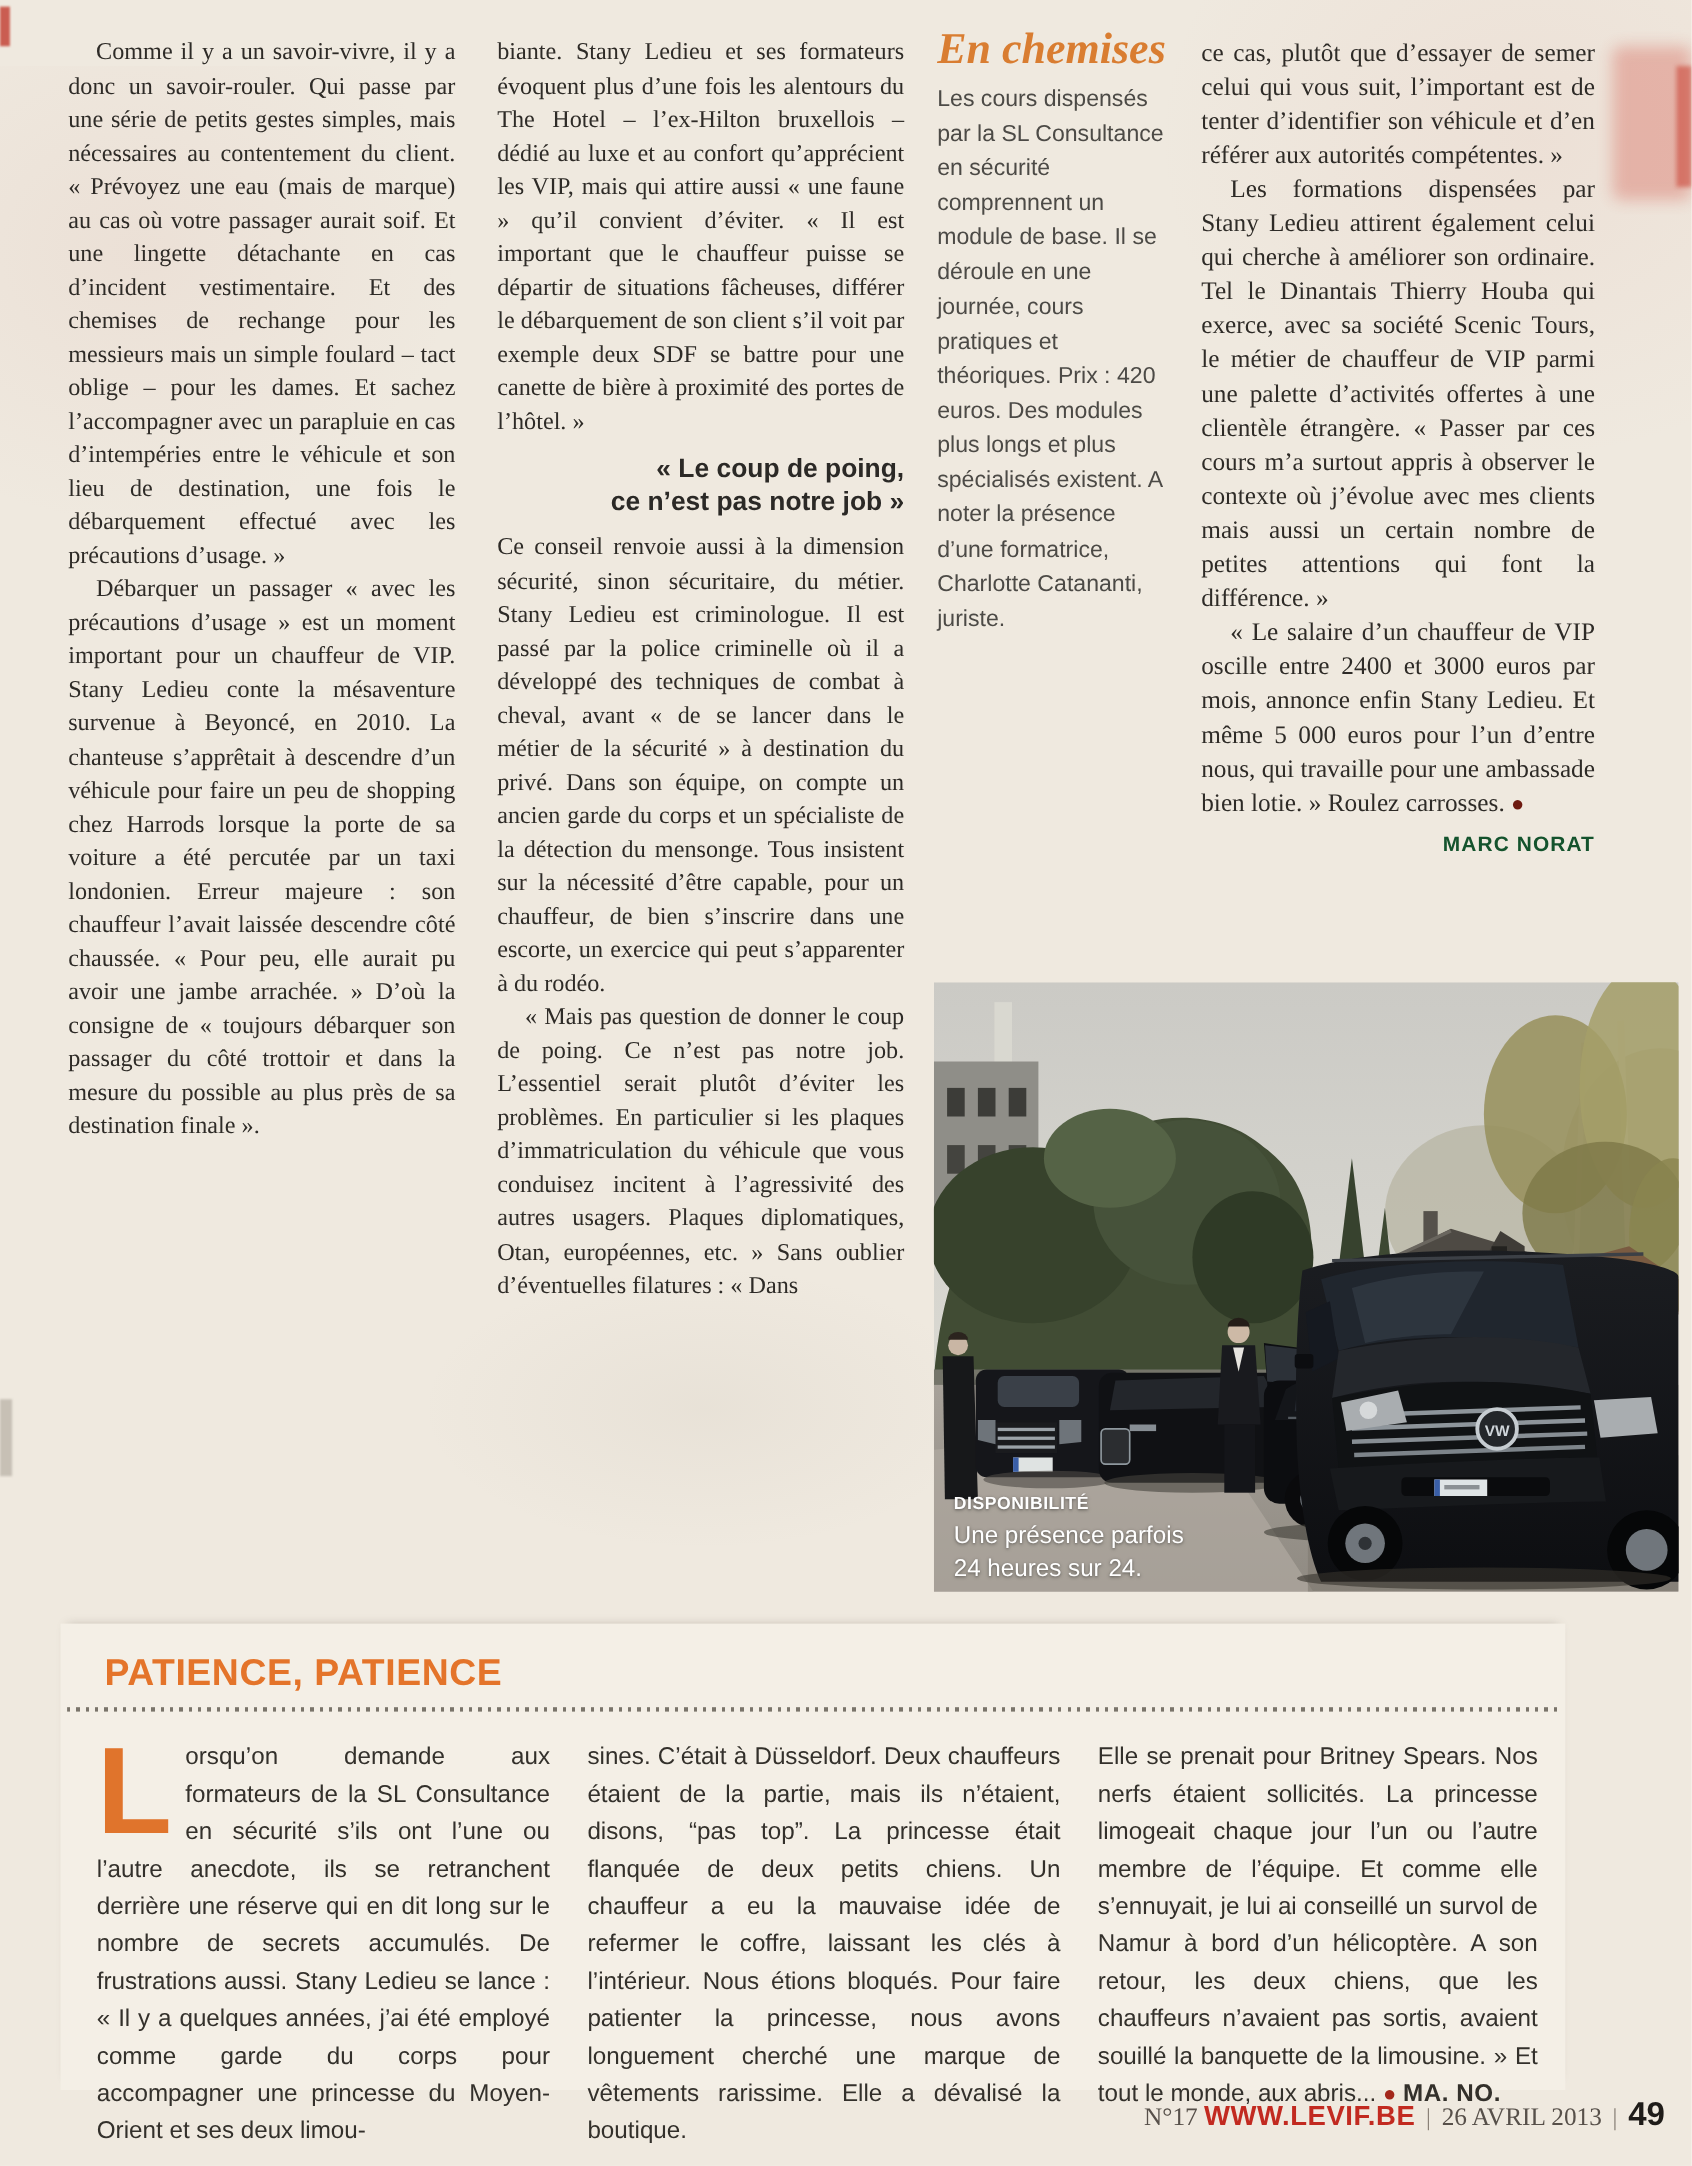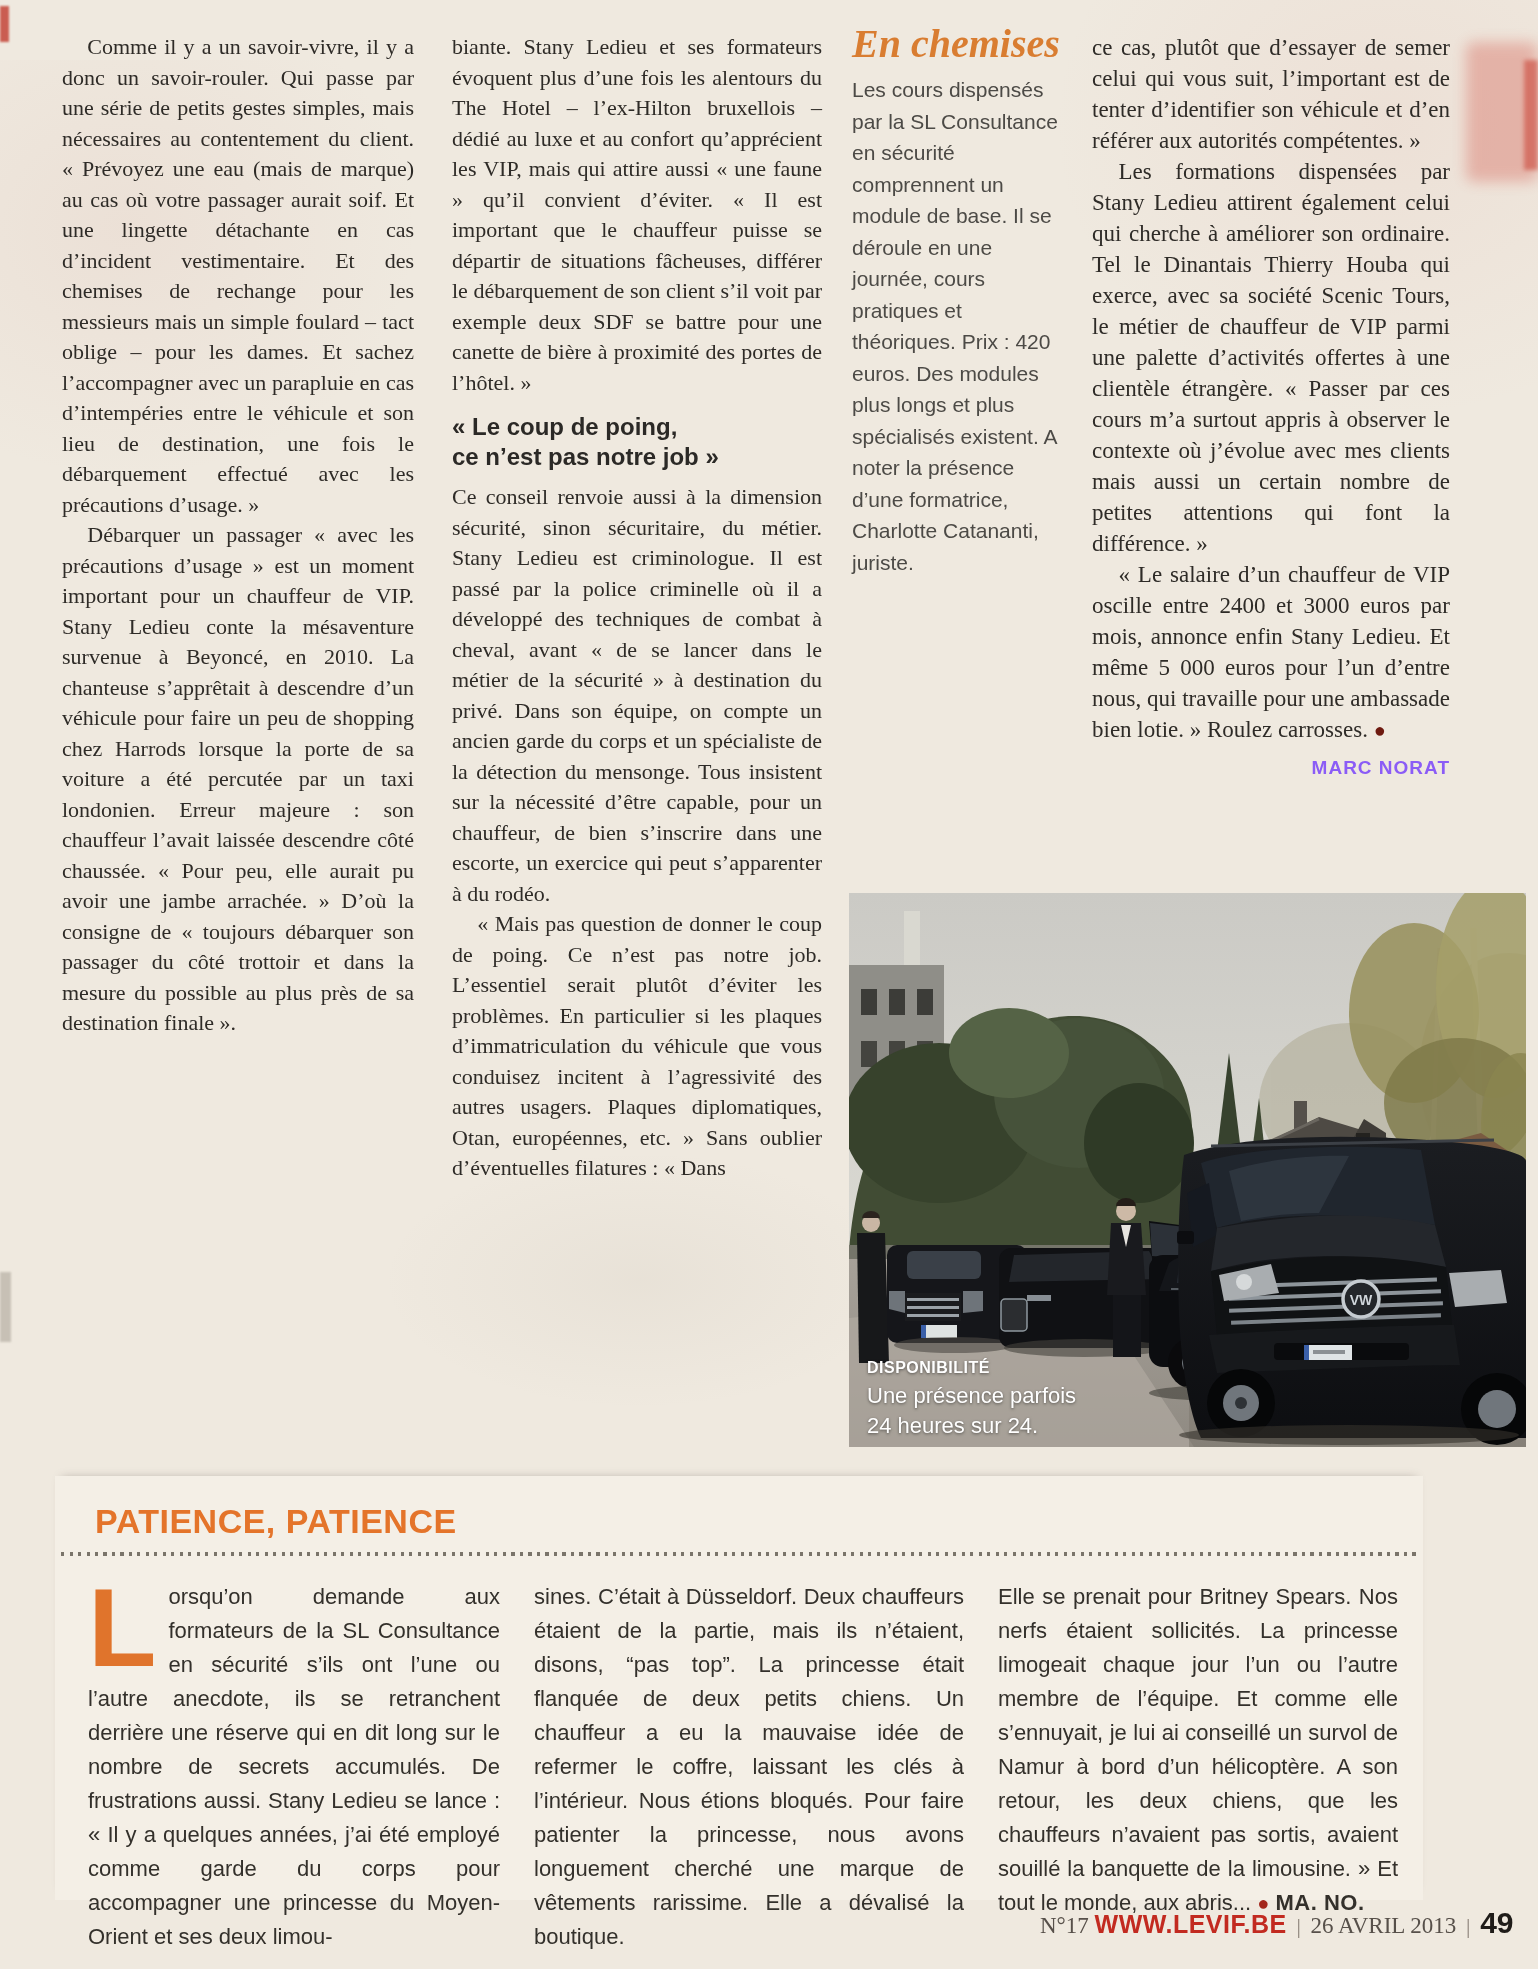--- a/index.html
+++ b/index.html
@@ -18,31 +18,31 @@
   
   .col{position:absolute;text-align:justify;}
   .col p{margin:0;}
   .serif-body{font-size:22px;line-height:30.5px;}
   .indent{text-indent:1.15em;}
   .col1{left:62px;top:32px;width:352px;}
   .col2{left:452px;top:32px;width:370px;}
   .col4{left:1092px;top:32px;width:358px;font-size:23px;line-height:31px;}
 
   .subhead{font-family:"Liberation Sans",sans-serif;font-weight:bold;font-size:24px;line-height:30px;
-           text-align:left;color:#2b2926;margin:14px 0 10px 0;}
+           text-align:right;color:#2b2926;margin:14px 0 10px 0;}
 
   .sidebar{position:absolute;left:852px;top:22px;width:214px;font-family:"Liberation Sans",sans-serif;
            color:#4c4a46;font-size:21px;line-height:31.5px;text-align:left;}
   .sidebar-title{font-family:"Liberation Serif",serif;font-style:italic;font-weight:bold;
                  color:#d97d31;font-size:40px;line-height:44px;margin:0 0 8px 0;}
   .sidebar p{margin:0;}
 
   .enddot{color:#6e1a10;font-size:20px;}
   .byline{font-family:"Liberation Sans",sans-serif;font-weight:bold;font-size:19px;letter-spacing:1px;
-          text-align:right;margin-top:6px;color:#8b5cf6;}
+          text-align:right;margin-top:6px;color:#14532d;}
 
   
   .photo{position:absolute;left:849px;top:893px;width:677px;height:572px;margin:0;}
   .photo svg{display:block;}
   .photo-caption{position:absolute;left:18px;bottom:24px;color:#fff;font-family:"Liberation Sans",sans-serif;
                  text-shadow:0 1px 3px rgba(0,0,0,.5);}
   .cap-title{font-weight:bold;font-size:16px;letter-spacing:.5px;margin-bottom:4px;}
   .cap-line{font-size:22px;line-height:30px;}
 
   

